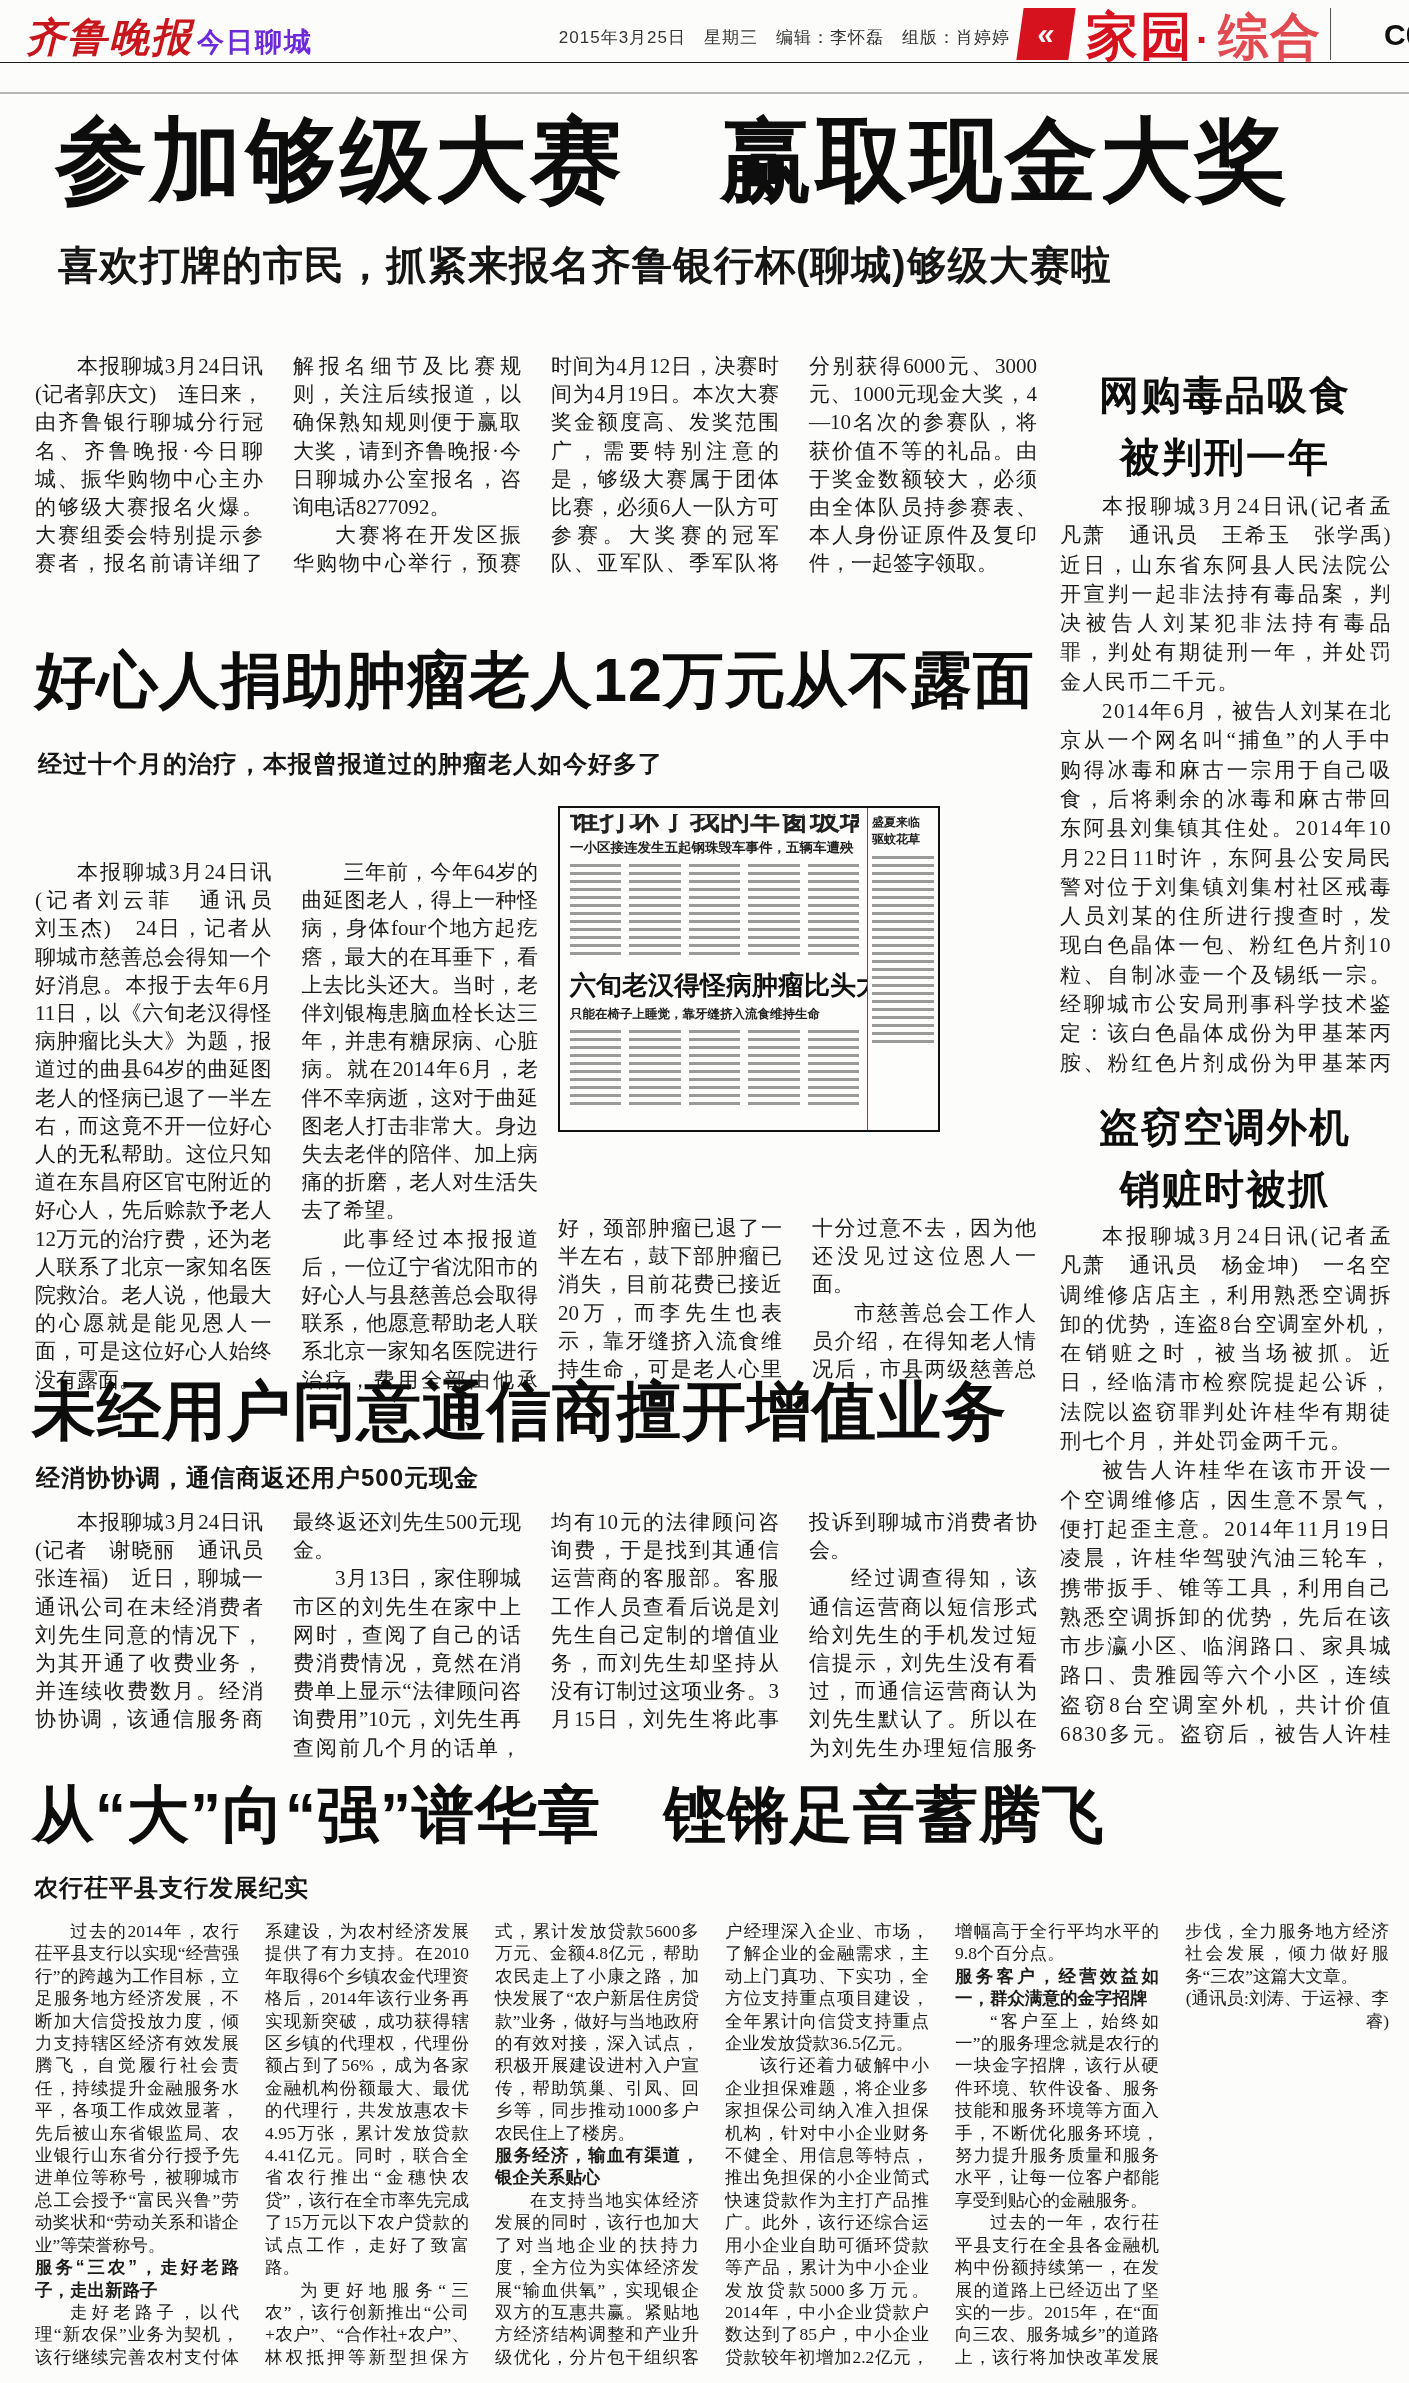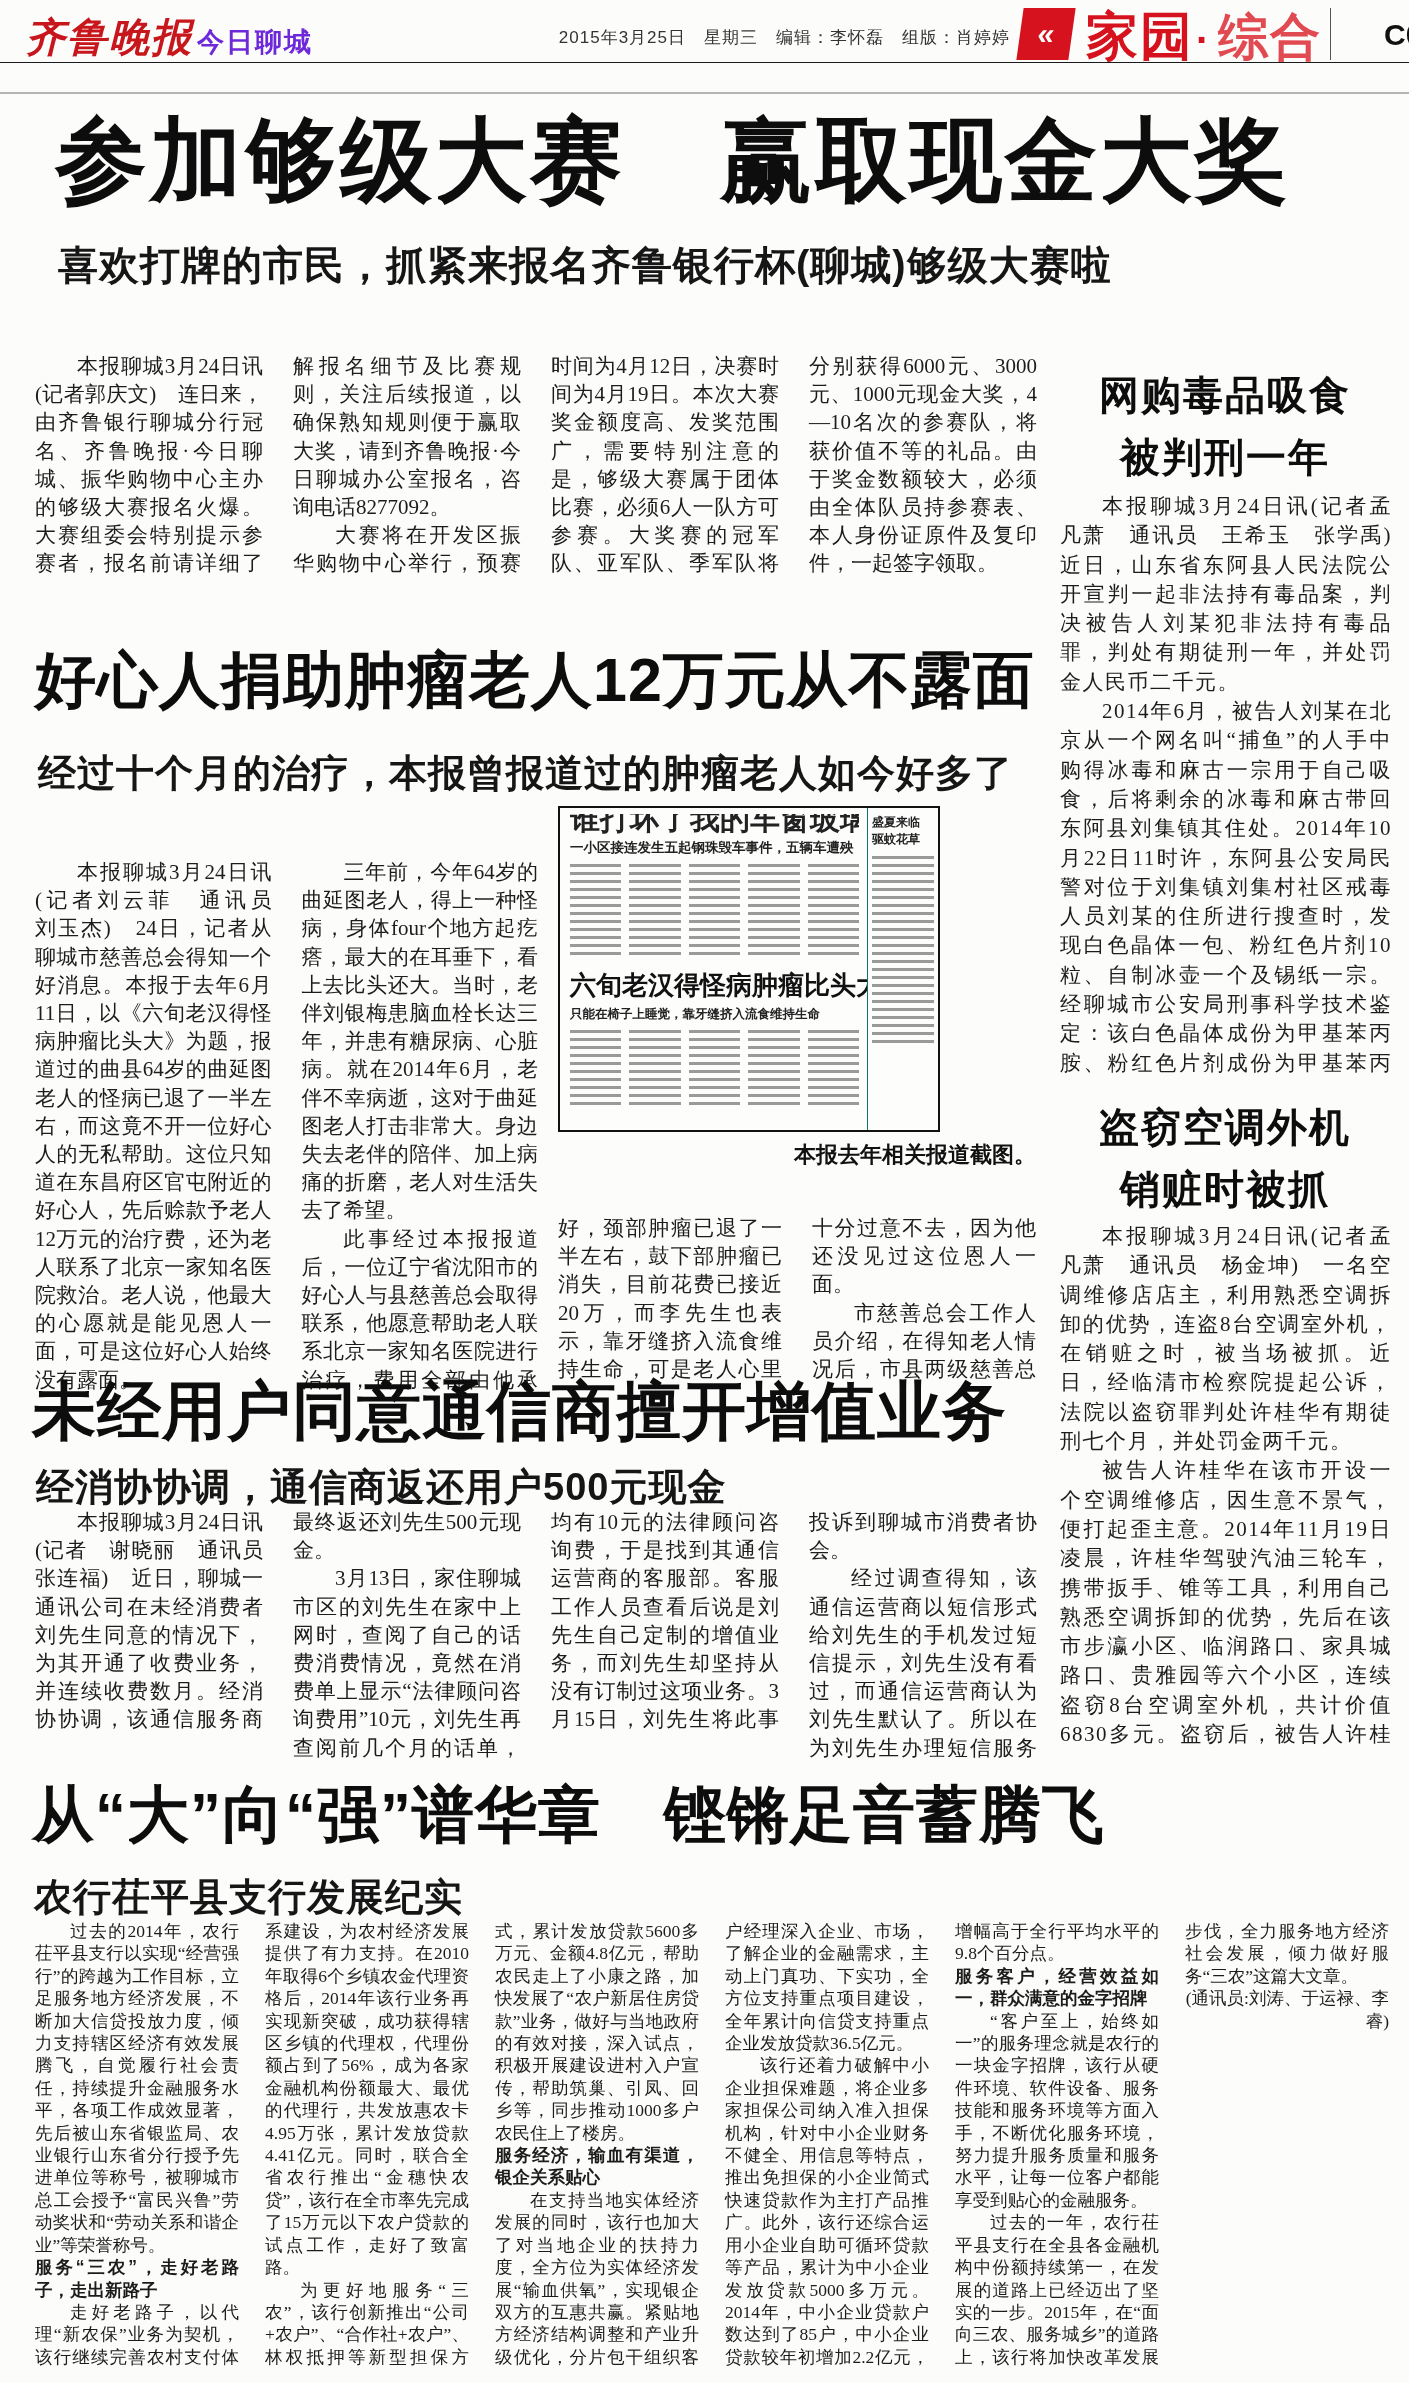--- a/index.html
+++ b/index.html
@@ -23,21 +23,21 @@
   .vdiv{width:1px;background:#555;}
 
   
   .h-huge{font-family:"Liberation Sans",sans-serif;font-weight:900;color:#0d0d0d;
           font-size:92px;line-height:1.05;letter-spacing:3px;white-space:nowrap;}
   .h-big{font-family:"Liberation Sans",sans-serif;font-weight:900;color:#0d0d0d;
          font-size:61px;line-height:1.05;letter-spacing:1px;white-space:nowrap;}
   .h-sub{font-family:"Liberation Sans",sans-serif;font-weight:600;color:#161616;
          font-size:40px;letter-spacing:1px;white-space:nowrap;}
   .h-sub2{font-family:"Liberation Sans",sans-serif;font-weight:600;color:#161616;
-          font-size:38px;letter-spacing:1px;white-space:nowrap;}
+          font-size:24px;letter-spacing:1px;white-space:nowrap;}
   .h-side{font-family:"Liberation Sans",sans-serif;font-weight:700;color:#0d0d0d;
           font-size:40px;line-height:1.55;text-align:center;white-space:pre-line;letter-spacing:2px;}
 
   
   .cols{column-fill:auto;overflow:hidden;text-align:justify;}
   .cols p{margin:0;text-indent:2em;}
   .body-std{font-size:21px;line-height:28.2px;}
   .body-side{font-size:21px;line-height:29.3px;letter-spacing:1.5px;}
   .body-small{font-size:17.5px;line-height:22.4px;}
   .c4{column-count:4;column-gap:30px;}
@@ -127,21 +127,20 @@
         <div class="stripe"></div>
         <div class="stripe"></div>
       </div>
     </div>
     <div class="clip-side">
       <div class="clip-side-title">盛夏来临
 驱蚊花草</div>
       <div class="stripe" style="height:190px;margin-top:8px;"></div>
     </div>
   </div>
-  <div class="abs caption" style="left:558px;top:1140px;width:478px;">本报去年相关报道截图。</div>
 
   <div class="abs cols c2 body-std" style="left:558px;top:1182px;width:478px;height:182px;">
     <p style="text-indent:0;">好，颈部肿瘤已退了一半左右，鼓下部肿瘤已消失，目前花费已接近20万，而李先生也表示，靠牙缝挤入流食维持生命，可是老人心里十分过意不去，因为他还没见过这位恩人一面。</p>
     <p>市慈善总会工作人员介绍，在得知老人情况后，市县两级慈善总会除了给予老人最大限度的帮助，先后共救助老人近3万元。“这位好心人，我们也非常佩服，他是一位无私奉献的人。我们也会继续关注老人的情况，给予老人最大的帮助。”</p>
   </div>
 
   <div class="abs h-side" style="left:1058px;top:364px;width:334px;">网购毒品吸食
 被判刑一年</div>
   <div class="abs cols c1 body-side" style="left:1060px;top:492px;width:332px;height:600px;">
     <p>本报聊城3月24日讯(记者孟凡萧　通讯员　王希玉　张学禹)　近日，山东省东阿县人民法院公开宣判一起非法持有毒品案，判决被告人刘某犯非法持有毒品罪，判处有期徒刑一年，并处罚金人民币二千元。</p>

